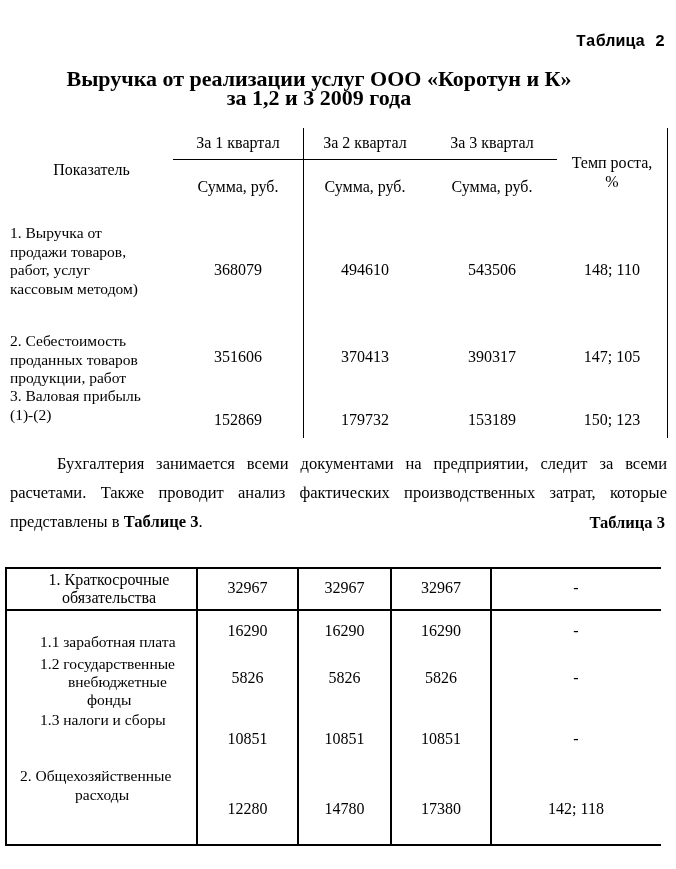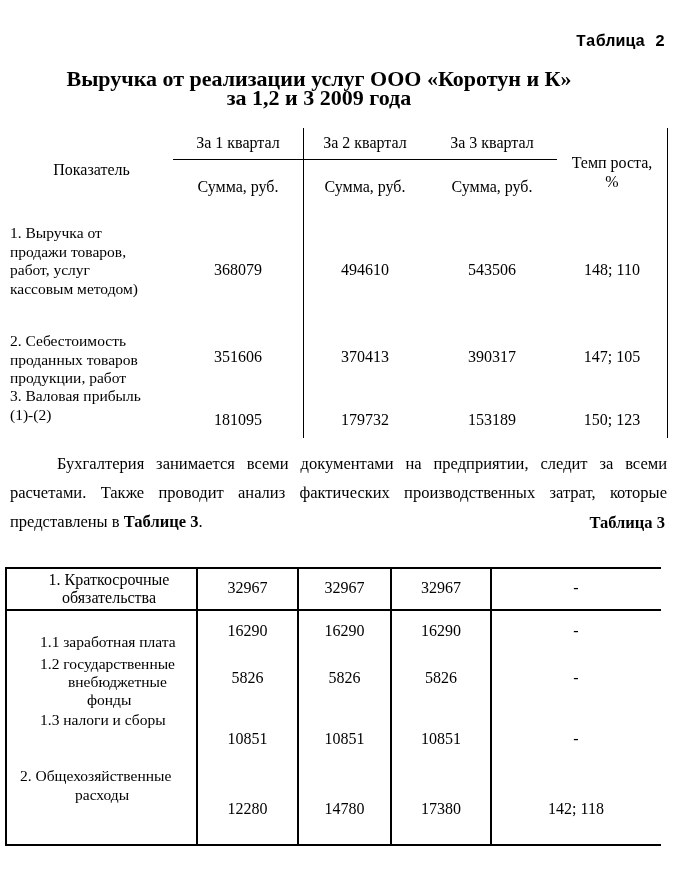--- a/index.html
+++ b/index.html
@@ -80,21 +80,21 @@
   </div>
   <div class="t2cell c-q1" style="top:348px;">351606</div>
   <div class="t2cell c-q2" style="top:348px;">370413</div>
   <div class="t2cell c-q3" style="top:348px;">390317</div>
   <div class="t2cell c-gr" style="top:348px;">147; 105</div>
 
   <div class="t2label" style="top:387px;">
     <div>3. Валовая прибыль</div>
     <div>(1)-(2)</div>
   </div>
-  <div class="t2cell c-q1" style="top:411px;">181095</div>
+  <div class="t2cell c-q1" style="top:411px;">152869</div>
   <div class="t2cell c-q2" style="top:411px;">179732</div>
   <div class="t2cell c-q3" style="top:411px;">153189</div>
   <div class="t2cell c-gr" style="top:411px;">150; 123</div>
 
   <p id="paragraph"><span>Бухгалтерия занимается всеми документами на предприятии, следит за всеми расчетами. Также проводит анализ фактических производственных затрат, которые представлены в </span><span class="b">Таблице 3</span><span>.</span></p>
 
   <div class="caption" style="right:11px;top:513px;">Таблица 3</div>
 
   <div class="line" style="left:5px;top:567px;width:656px;height:2px;"></div>
   <div class="line" style="left:5px;top:609px;width:656px;height:2px;"></div>

